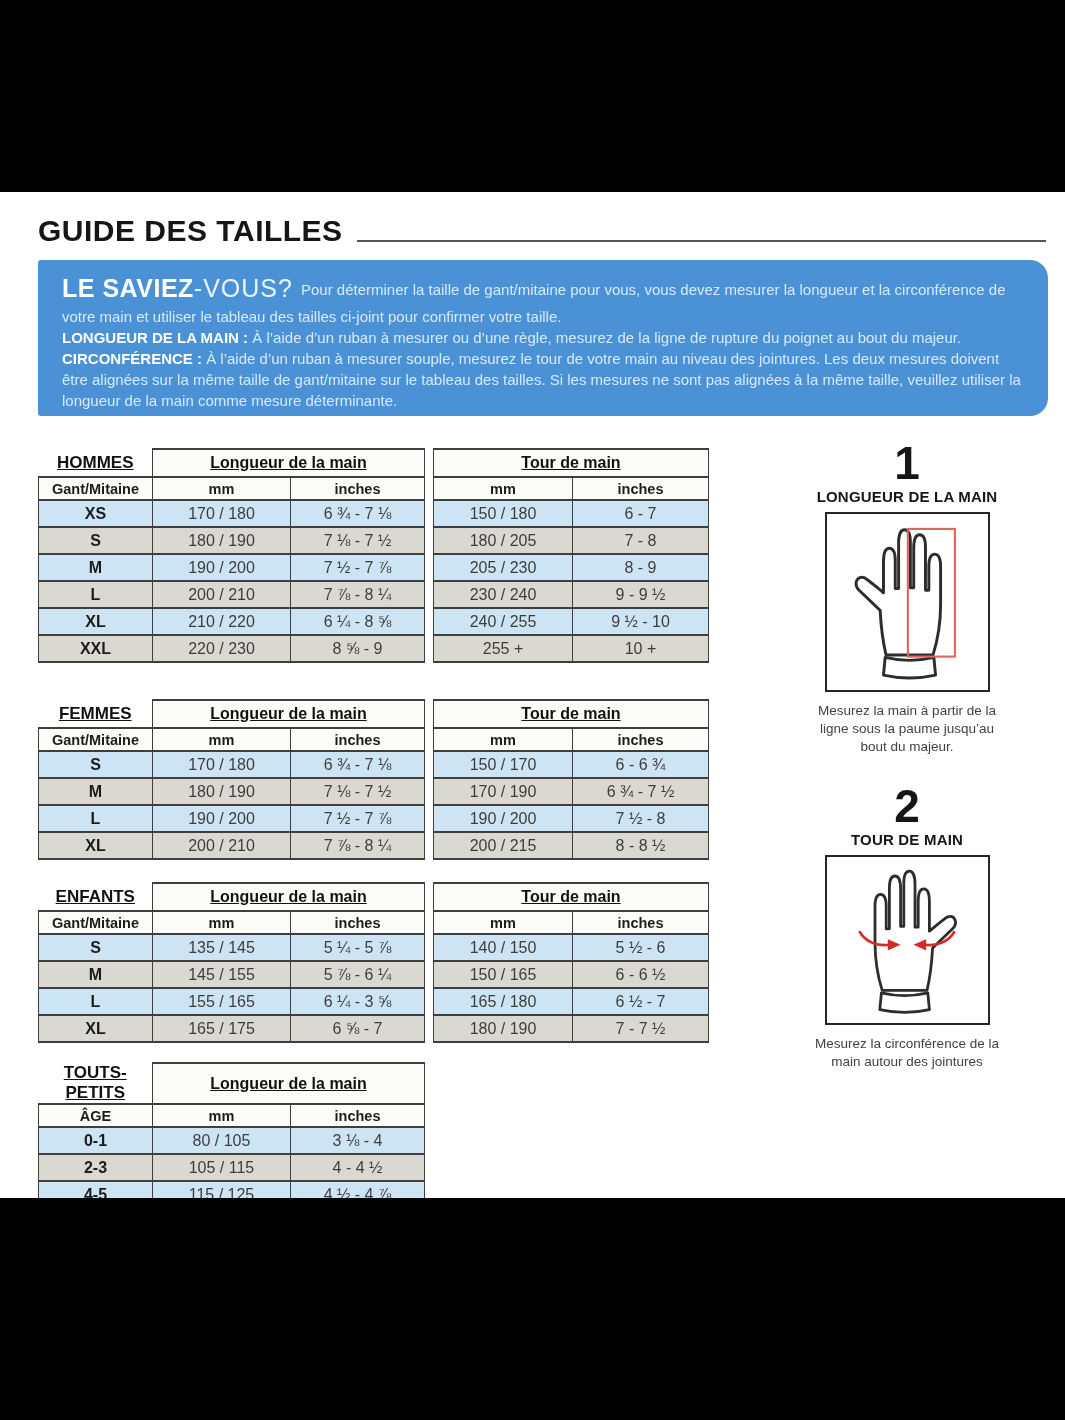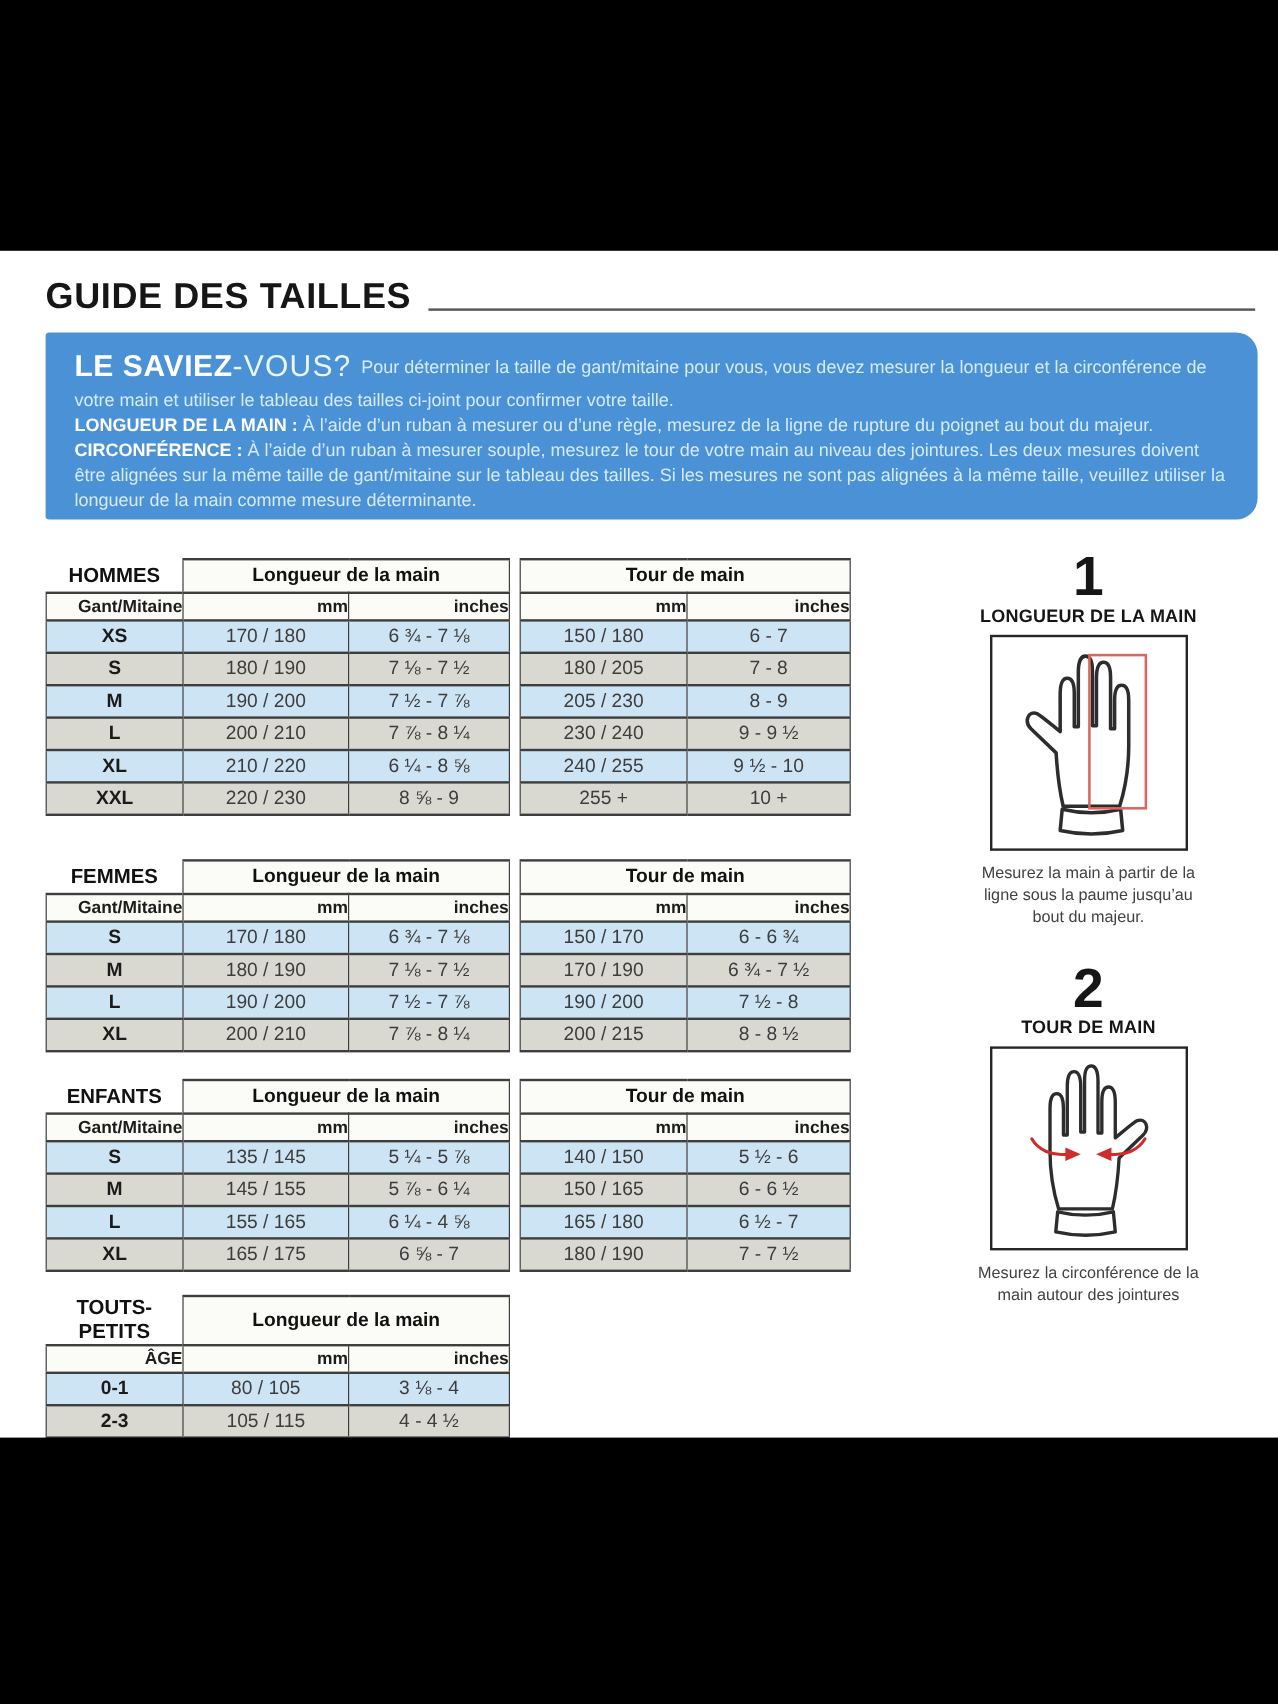--- a/index.html
+++ b/index.html
@@ -1,20 +1,20 @@
 <!DOCTYPE html>
 <html><head>
 <meta charset="utf-8">
 <style>
   html,body{margin:0;padding:0;background:#000;}
   body{width:1065px;height:1420px;position:relative;font-family:"Liberation Sans",sans-serif;}
   .letterbox{position:absolute;left:0;width:1065px;background:#000;}
   .letterbox.top{top:0;height:192px;}
   .letterbox.bottom{top:1198px;height:222px;}
-  .page{position:absolute;top:209px;left:0;width:1065px;height:1006px;background:#fff;overflow:hidden;}
+  .page{position:absolute;top:192px;left:0;width:1065px;height:1006px;background:#fff;overflow:hidden;}
 
   
   .title-row{display:flex;align-items:flex-end;margin:24px 19px 0 38px;}
   h1{margin:0;font-size:30px;font-weight:700;letter-spacing:.5px;color:#161616;line-height:1.0;white-space:nowrap;}
   .title-rule{flex:1;border-bottom:2px solid #555;margin-left:14px;margin-bottom:4px;}
 
   
   .info-box{box-sizing:border-box;width:1010px;height:156px;margin:14px 0 0 38px;background:#4a91d6;
     border-radius:3px 18px 18px 3px;padding:11px 24px 0 24px;color:#d6ebfa;font-size:15px;line-height:1.4;overflow:hidden;}
   .info-box p{margin:0;}
@@ -23,26 +23,26 @@
   .info-box b{color:#fff;}
 
   
   .tables{margin:32px 0 0 38px;}
   .size-block{display:flex;gap:8px;}
   .size-block:nth-of-type(1){margin-bottom:36px;}
   .size-block:nth-of-type(2){margin-bottom:22px;}
   .size-block:nth-of-type(3){margin-bottom:19px;}
   table.tbl{border-collapse:collapse;table-layout:fixed;}
   .tbl th,.tbl td{border:1.5px solid #3e3e3e;border-top-width:2px;border-bottom-width:2px;text-align:center;vertical-align:middle;padding:0;}
-  .tbl tr:first-child th{height:26px;}
+  .tbl tr:first-child th{height:26px;text-decoration:underline;}
   .tbl tr.col-head-row th{height:21px;}
   .tbl td{height:25px;}
   th.group-name{border:none;background:#fff;font-size:17px;font-weight:700;color:#111;}
   th.span-head{background:#fbfbf8;font-size:16px;font-weight:700;color:#111;}
-  th.col-head{background:#fbfbf8;font-size:14.5px;font-weight:700;color:#1c1c1c;text-align:right;}
+  th.col-head{background:#fbfbf8;font-size:14.5px;font-weight:700;color:#1c1c1c;}
   tr.row-blue td{background:#cde4f4;text-align:center;}
   tr.row-gray td{background:#d9d9d1;}
   td.size-cell{font-size:16px;font-weight:700;color:#1b1b1b;}
   td.num-cell{font-size:16px;font-weight:400;color:#3d3d3d;}
 
   
   .figures{position:absolute;left:812px;top:248px;width:190px;text-align:center;}
   .figure.second{margin-top:26px;}
   .fig-number{font-size:46px;font-weight:700;color:#161616;line-height:1;}
   .fig-label{font-size:15px;font-weight:700;color:#161616;margin-top:2px;letter-spacing:.2px;}
@@ -258,21 +258,21 @@
                 <td class="num-cell">5 ¼ - 5 ⅞</td>
               </tr>
               <tr class="row-gray">
                 <td class="size-cell">M</td>
                 <td class="num-cell">145 / 155</td>
                 <td class="num-cell">5 ⅞ - 6 ¼</td>
               </tr>
               <tr class="row-blue">
                 <td class="size-cell">L</td>
                 <td class="num-cell">155 / 165</td>
-                <td class="num-cell">6 ¼ - 4 ⅝</td>
+                <td class="num-cell">6 ¼ - 3 ⅝</td>
               </tr>
               <tr class="row-gray">
                 <td class="size-cell">XL</td>
                 <td class="num-cell">165 / 175</td>
                 <td class="num-cell">6 ⅝ - 7</td>
               </tr>
             </tbody>
           </table>
           <table class="tbl tbl-b">
             <colgroup>

